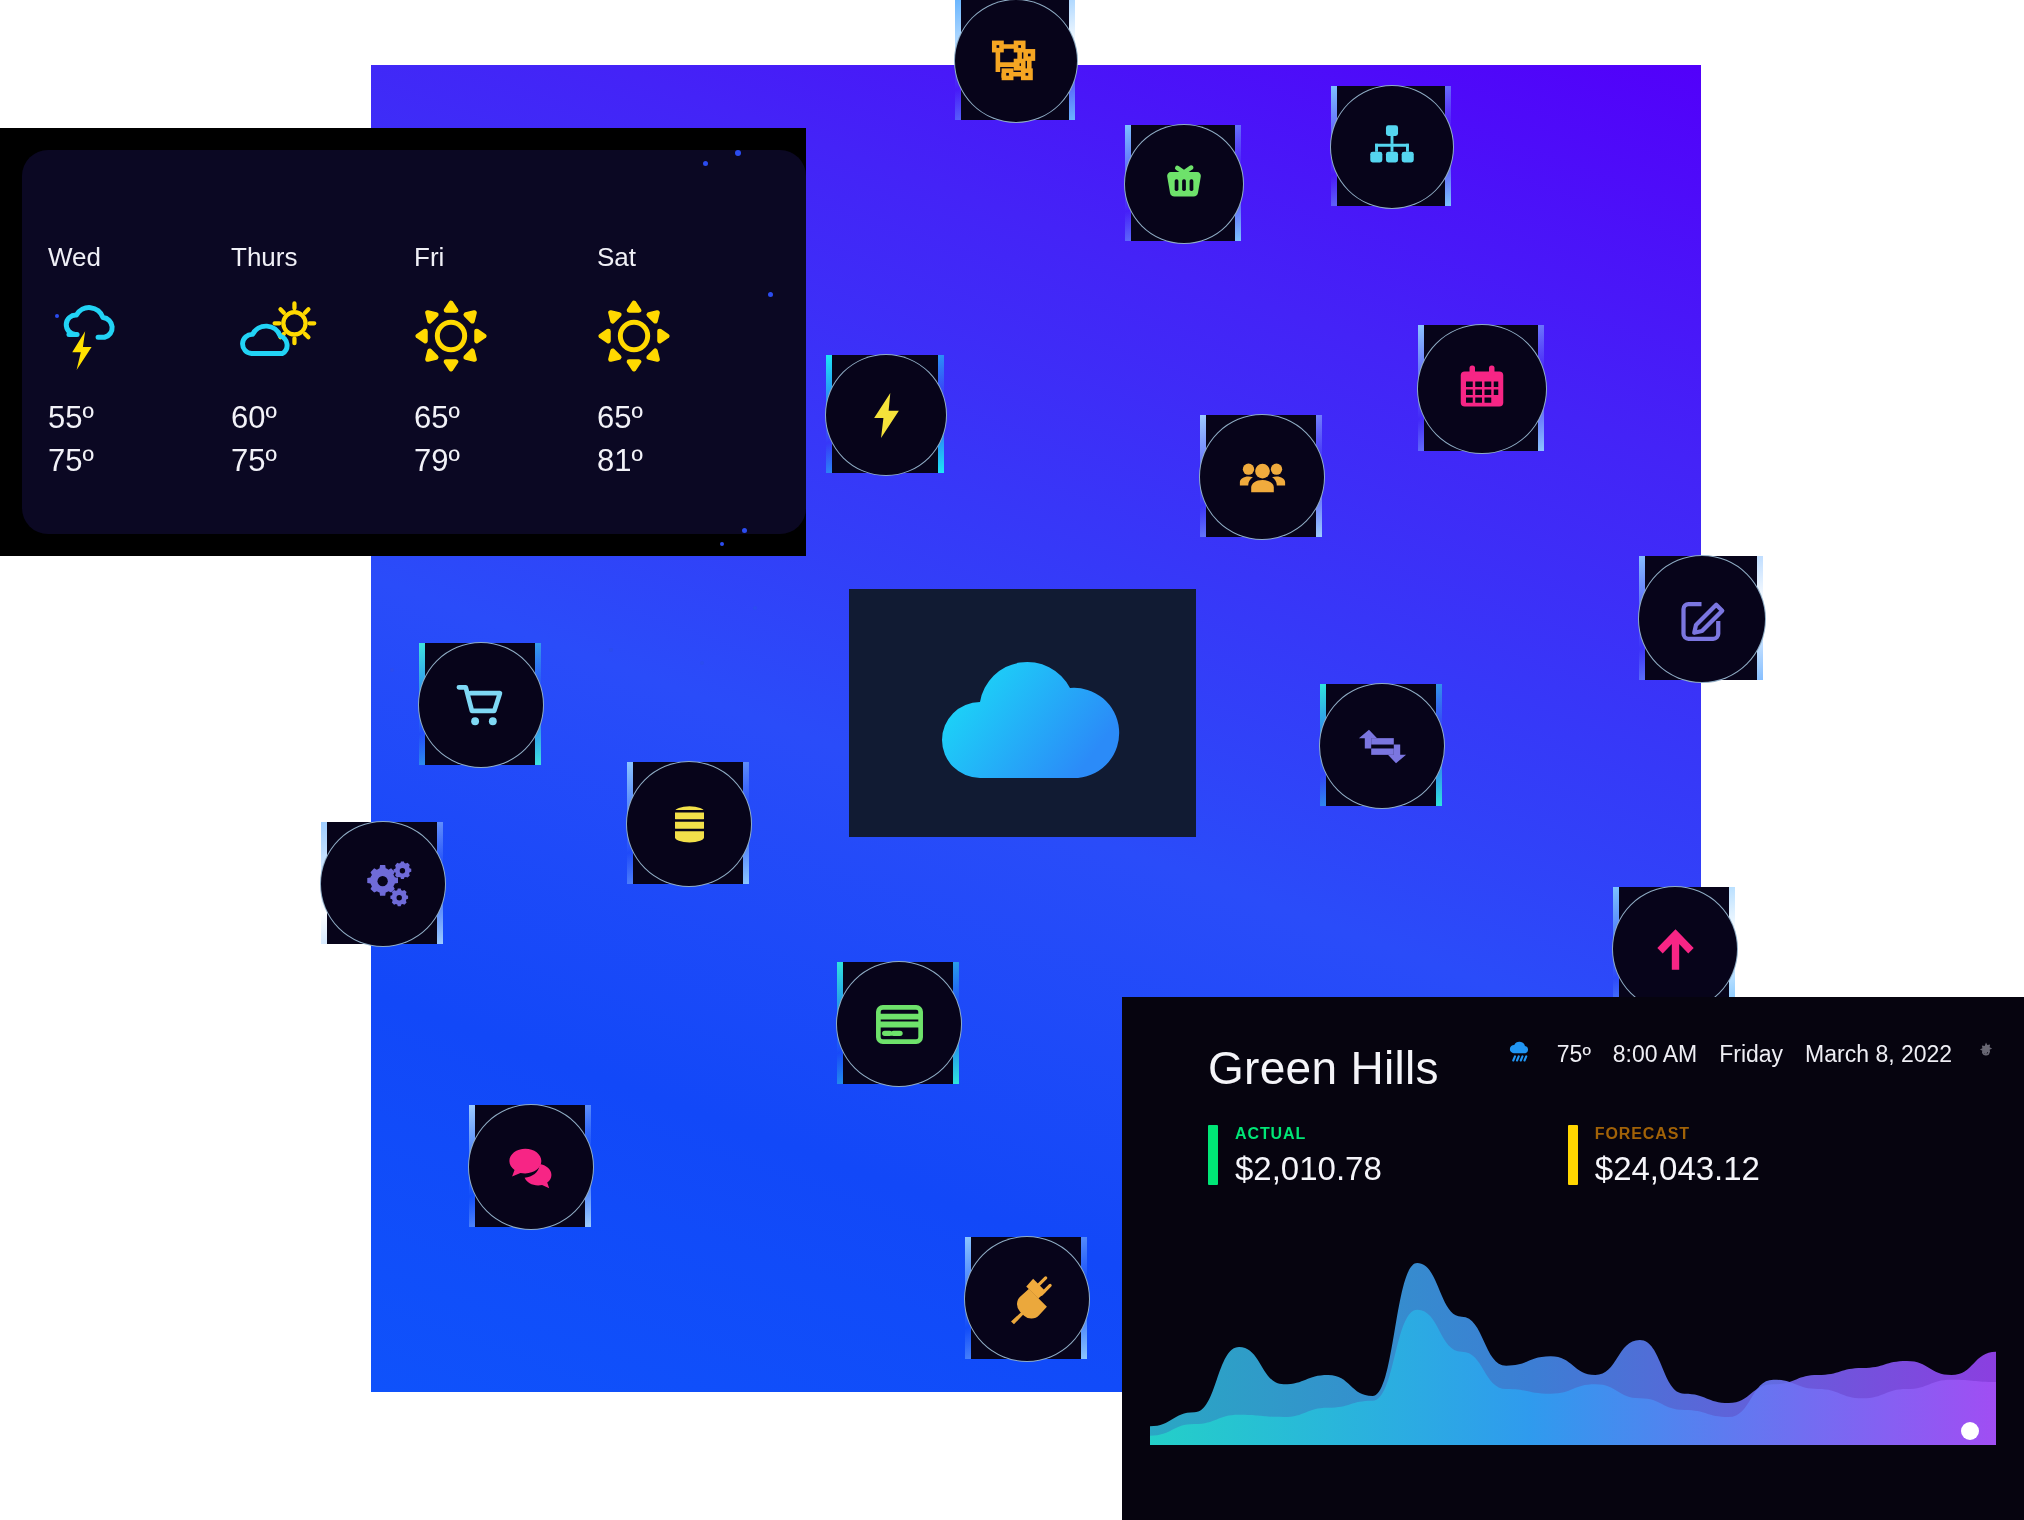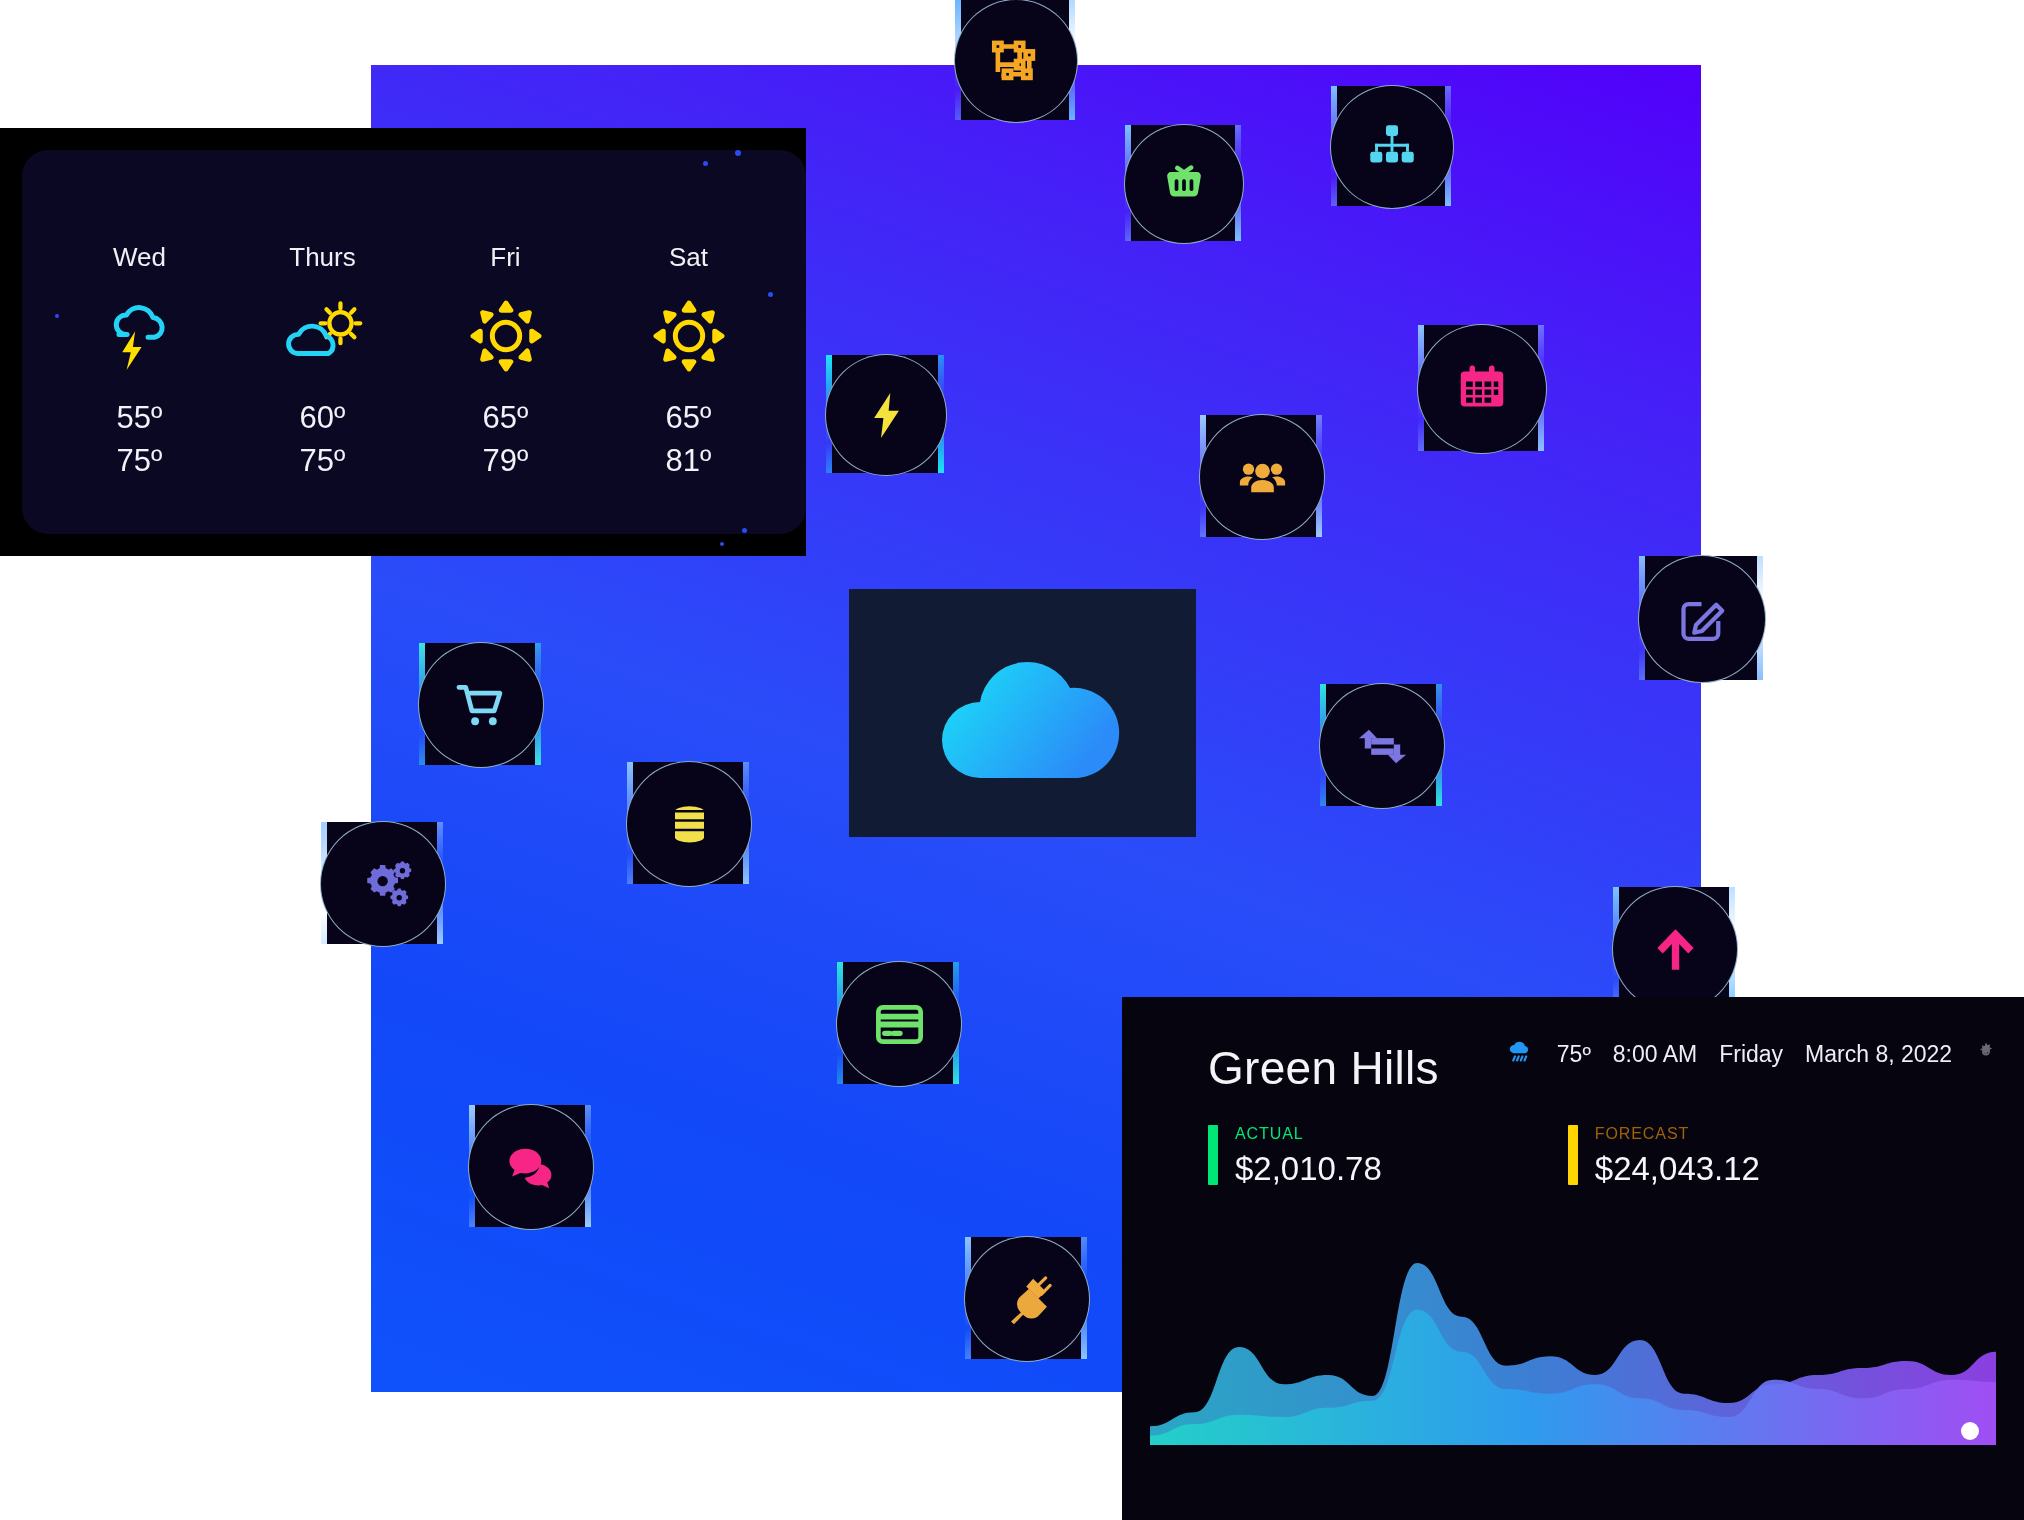--- a/index.html
+++ b/index.html
@@ -30,38 +30,38 @@
     position:absolute;left:0;top:128px;width:806px;height:428px;background:#000000;
   }
   #weather-inner{
     position:absolute;left:22px;top:22px;width:784px;height:384px;
     background:#0b0823;border-radius:26px;overflow:hidden;
   }
   #weather-title-row{position:absolute;left:62px;top:36px;display:flex;align-items:center;gap:26px;}
   #weather-title{color:#e9e9f2;font-size:29px;letter-spacing:.2px;white-space:nowrap;}
   .gear{opacity:.55;}
   #weather-grid{position:absolute;left:26px;top:92px;width:732px;display:flex;}
-  .wcol{flex:1;display:flex;flex-direction:column;align-items:center;}
+  .wcol{flex:1;display:flex;flex-direction:column;align-items:flex-start;}
   .wday{color:#f0f0f6;font-size:26px;margin-bottom:24px;}
   .wicon{height:78px;display:flex;align-items:center;justify-content:center;}
   .wtemp{color:#f2f2f8;font-size:31px;margin-top:22px;line-height:1.38;text-align:center;}
   .star{position:absolute;border-radius:50%;background:#2b4cf0;}
 
   
   #dash{
     position:absolute;left:1122px;top:997px;width:902px;height:523px;background:#06040f;
   }
   #dash-head{position:absolute;left:86px;top:44px;display:flex;align-items:flex-start;gap:0px;}
   #dash-title{color:#f4f4f8;font-size:46px;font-weight:400;letter-spacing:.3px;}
   #dash-meta{display:flex;align-items:center;gap:22px;margin-left:66px;position:relative;top:-4px;}
   .dm{color:#eeeef4;font-size:23px;white-space:nowrap;}
   #dash-stats{position:absolute;left:86px;top:128px;display:flex;gap:186px;}
   .stat{display:flex;}
   .bar{width:10px;border-radius:1px;margin-right:17px;}
-  .stat-label{font-size:16px;letter-spacing:.9px;font-weight:400;margin-bottom:9px;}
+  .stat-label{font-size:16px;letter-spacing:.9px;font-weight:700;margin-bottom:9px;}
   .stat-val{color:#f5f5fa;font-size:33px;line-height:1;text-align:right;}
   #dash-chart{position:absolute;left:28px;top:238px;width:846px;height:210px;}
   #dash-axis{position:absolute;left:28px;top:455px;width:846px;display:flex;}
   .tick{flex:1;color:#e7e7ef;font-size:16px;font-weight:700;text-align:center;}
 </style>
 </head>
 <body>
 
 <div id="backdrop"></div>
 

